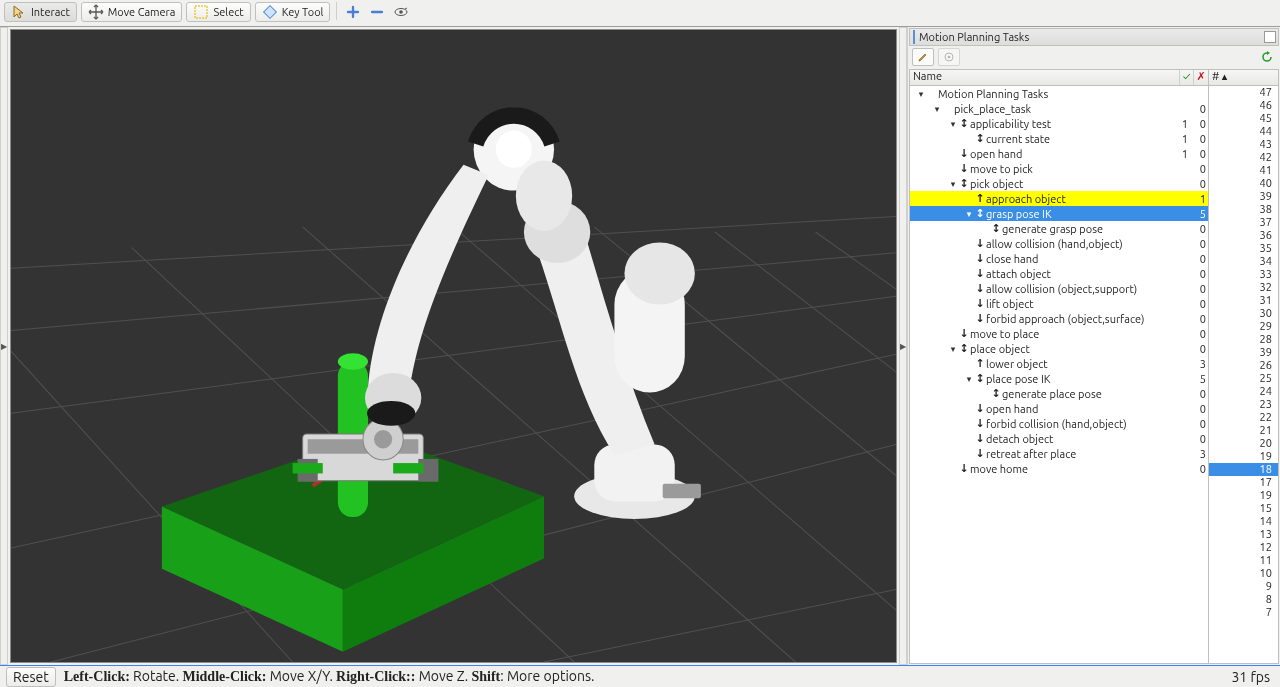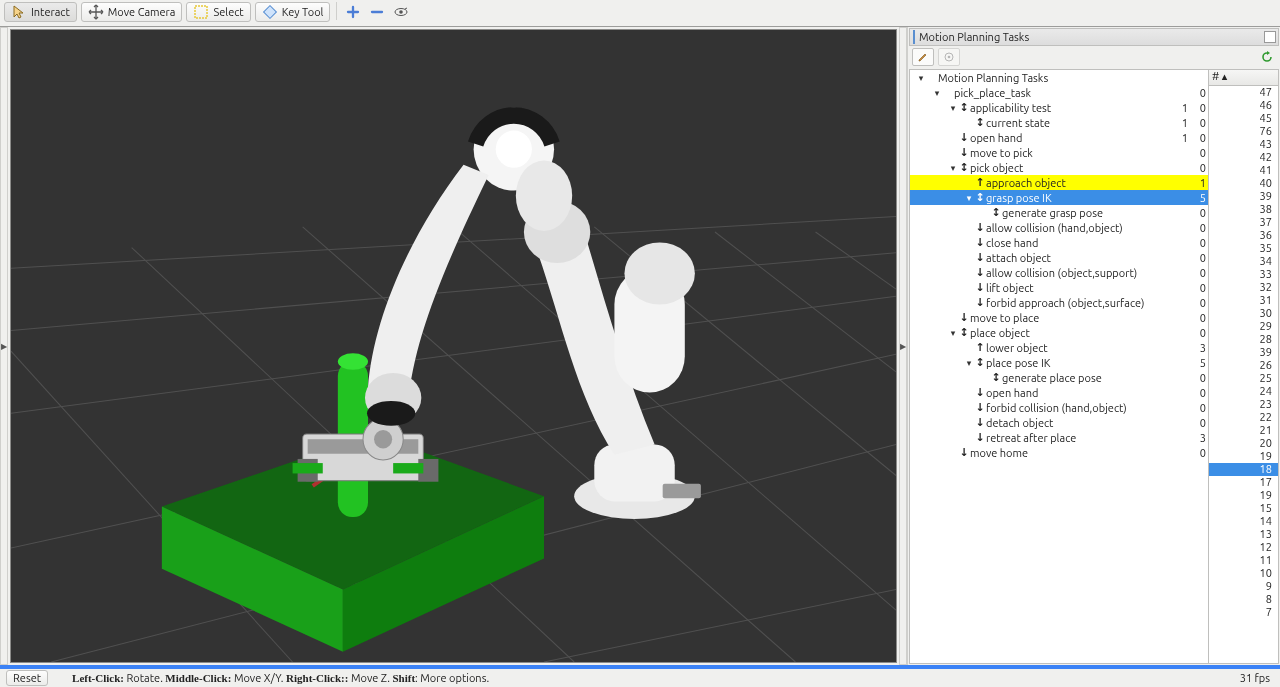--- a/index.html
+++ b/index.html
@@ -59,21 +59,21 @@
 .arrw { display:inline-block; width:12px; text-align:center; font-weight:bold; font-size:11px; }
 
 .countlist { flex:1; background:#fff; overflow:hidden; }
 .crow { height:13px; text-align:right; padding-right: 6px; font-size:11px; }
 .crow.sel { background:#3b8ee6; color:#fff; }
 
 
 .viewport svg { position:absolute; inset:0; width:100%; height:100%; }
 
 
-.status { height: 22px; display:flex; align-items:center; border-top: 4px solid #3b82f6; padding: 2px 6px; gap: 24px; background:#f0f0ee; font-size:11px; }
+.status { height: 22px; display:flex; align-items:center; border-top: 1px solid #3b82f6; padding: 2px 6px; gap: 8px; background:#f0f0ee; font-size:14px; }
 .status .reset { border: 1px solid #bfbfbd; border-radius:3px; padding: 1px 6px; background: linear-gradient(#fdfdfd,#ececea); }
 .status b { font-weight: bold; font-family: Liberation Serif, serif; }
 .status .fps { margin-left:auto; padding-right:4px; }
 
 .diamond { width:12px; height:12px; transform: rotate(45deg); background:#cfe3fb; border:1px solid #5a8fd0; }
 .diamond.sm { width:10px; height:10px; }
 </style>
 </head>
 <body>
 
@@ -230,20 +230,25 @@
         <div class="prefresh">
           <svg width="14" height="14" viewBox="0 0 14 14">
               <path d="M11 7 A4 4 0 1 1 7 3" fill="none" stroke="#2f9a2f" stroke-width="1.6"></path>
               <path d="M7 1 L7 5 L10 3 Z" fill="#2f9a2f"></path>
             </svg>
         </div>
       </div>
 
       <div class="columns" style="flex:1; min-height:0;">
         <div class="treecol">
+          <div class="colheads">
+            <div class="ch-name">Name</div>
+            <div class="ch-ok">✓</div>
+            <div class="ch-err">✗</div>
+          </div>
           <div class="treebody" id="treebody">
               <div class="row">
                 <span class="ind" style="width: 6px;"></span>
                 <span class="tw">▾</span>
                 <span class="arrw"></span>
                 <span class="lab">Motion Planning Tasks</span>
                 <span class="v1"></span>
                 <span class="v2"></span>
               </div>
               <div class="row">
@@ -449,21 +454,21 @@
             </div>
         </div>
         <div class="countcol">
           <div class="colheads">
               <div class="ch-count"># ▴</div>
             </div>
           <div class="countlist" id="countlist">
               <div class="crow">47</div>
               <div class="crow">46</div>
               <div class="crow">45</div>
-              <div class="crow">76</div>
+              <div class="crow">44</div>
               <div class="crow">43</div>
               <div class="crow">42</div>
               <div class="crow">41</div>
               <div class="crow">40</div>
               <div class="crow">39</div>
               <div class="crow">38</div>
               <div class="crow">37</div>
               <div class="crow">36</div>
               <div class="crow">35</div>
               <div class="crow">34</div>

